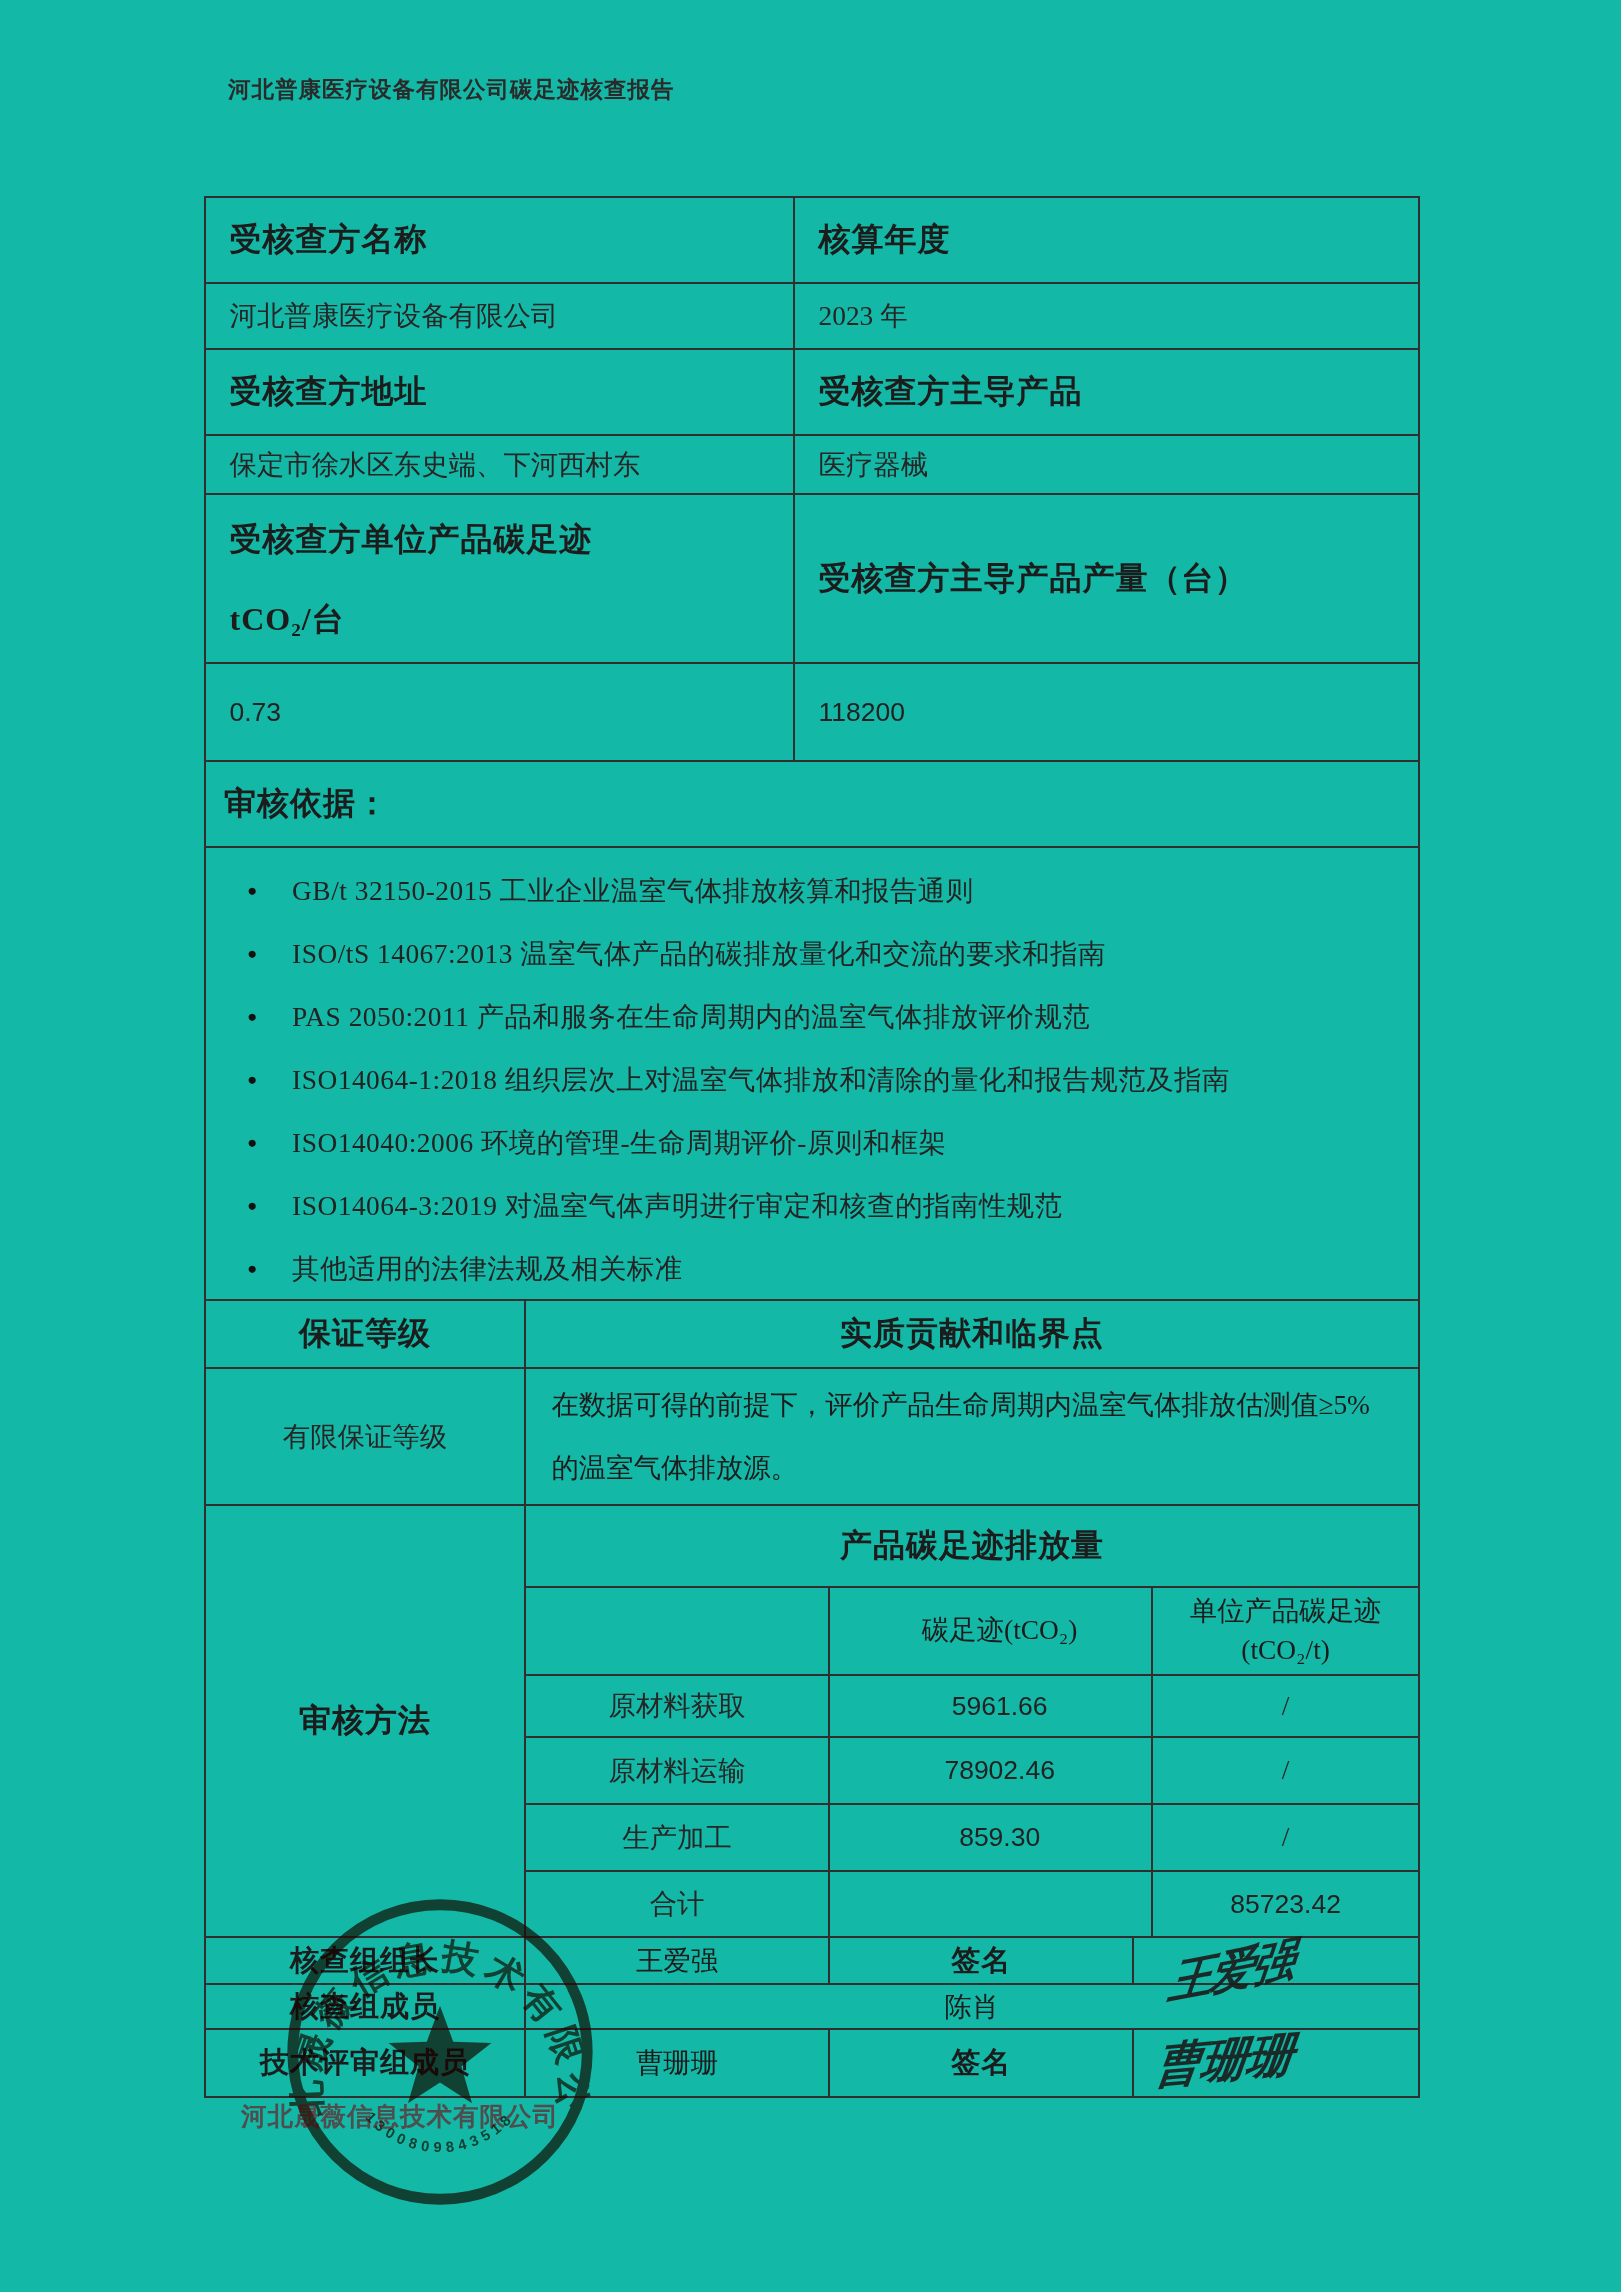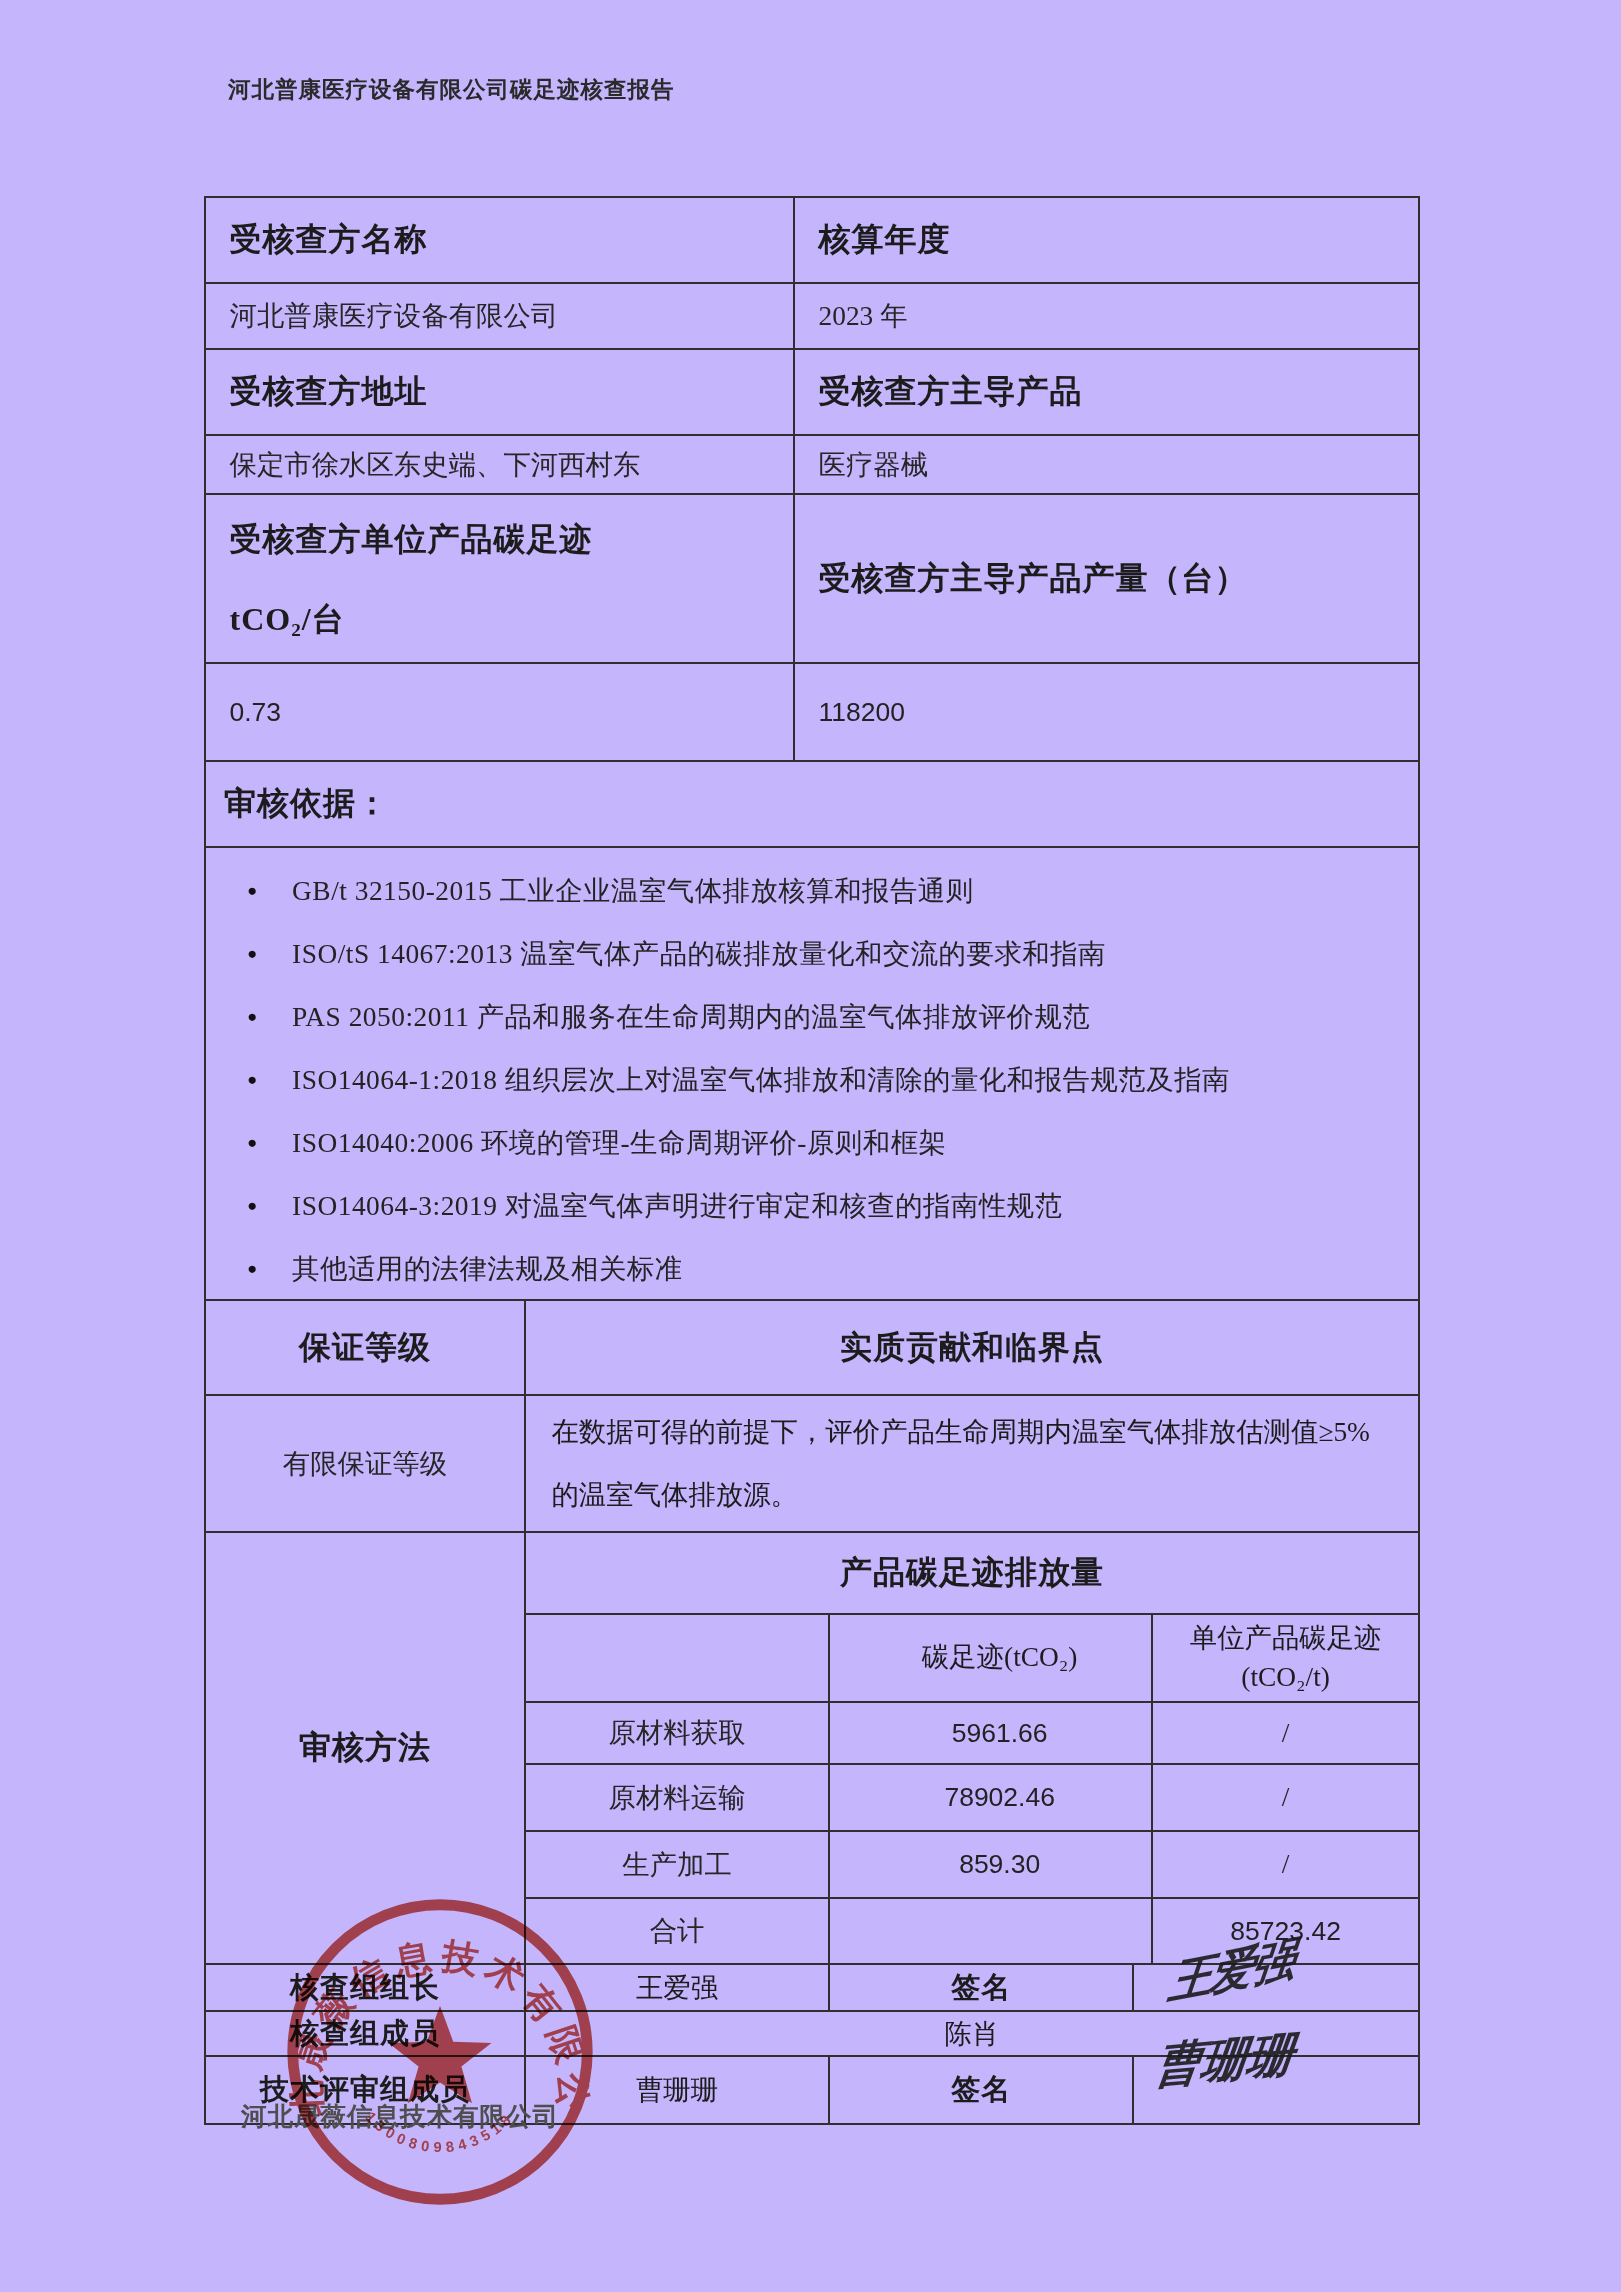--- a/index.html
+++ b/index.html
@@ -1,18 +1,18 @@
 <!DOCTYPE html>
 <html><head>
 <meta charset="utf-8">
 <style>
   html,body { margin:0; padding:0; background:#e8e8e8; }
   .page {
     position:relative; width:1621px; height:2293px; margin:0 auto;
-    background:#c4b5fd;
+    background:#14b8a6;
     font-family:"Liberation Serif","DejaVu Serif",serif;
     color:#1c1c1c; overflow:hidden;
   }
   .doc-title {
     position:absolute; left:228px; top:74px;
     font-size:22.5px; font-weight:bold; letter-spacing:1px; color:#2a2a2a;
   }
   
   .tbl {
     position:absolute; left:204px; top:196px; width:1216px;
@@ -142,21 +142,21 @@
       <div class="bullet-item">
         <span class="bullet-dot">●</span>
         <span class="bullet-text">ISO14064-3:2019 对温室气体声明进行审定和核查的指南性规范</span>
       </div>
       <div class="bullet-item">
         <span class="bullet-dot">●</span>
         <span class="bullet-text">其他适用的法律法规及相关标准</span>
       </div>
     </div>
 
-    <div class="row" style="height:95px">
+    <div class="row" style="height:68px">
       <div class="cell a1 br hd ctr">保证等级</div>
       <div class="cell a2 hd ctr">实质贡献和临界点</div>
     </div>
 
     <div class="row" style="height:137px">
       <div class="cell a1 br vl ctr">有限保证等级</div>
       <div class="cell a2">
         <span class="mat-text">在数据可得的前提下，评价产品生命周期内温室气体排放估测值≥5%的温室气体排放源。</span>
       </div>
     </div>

